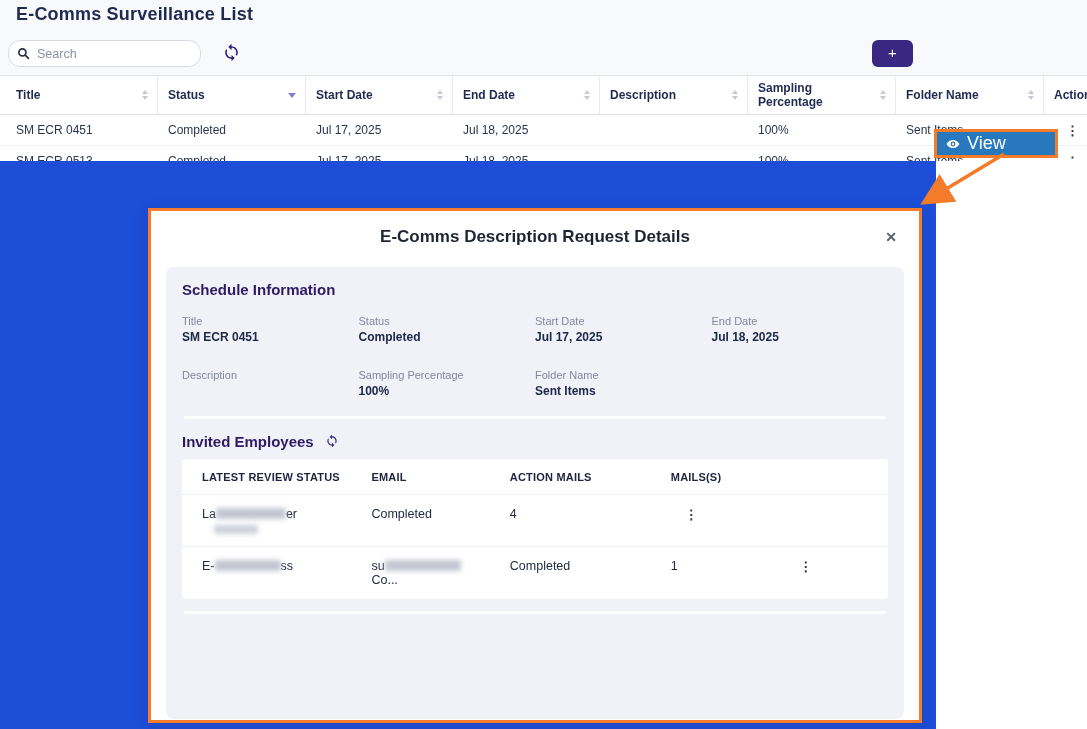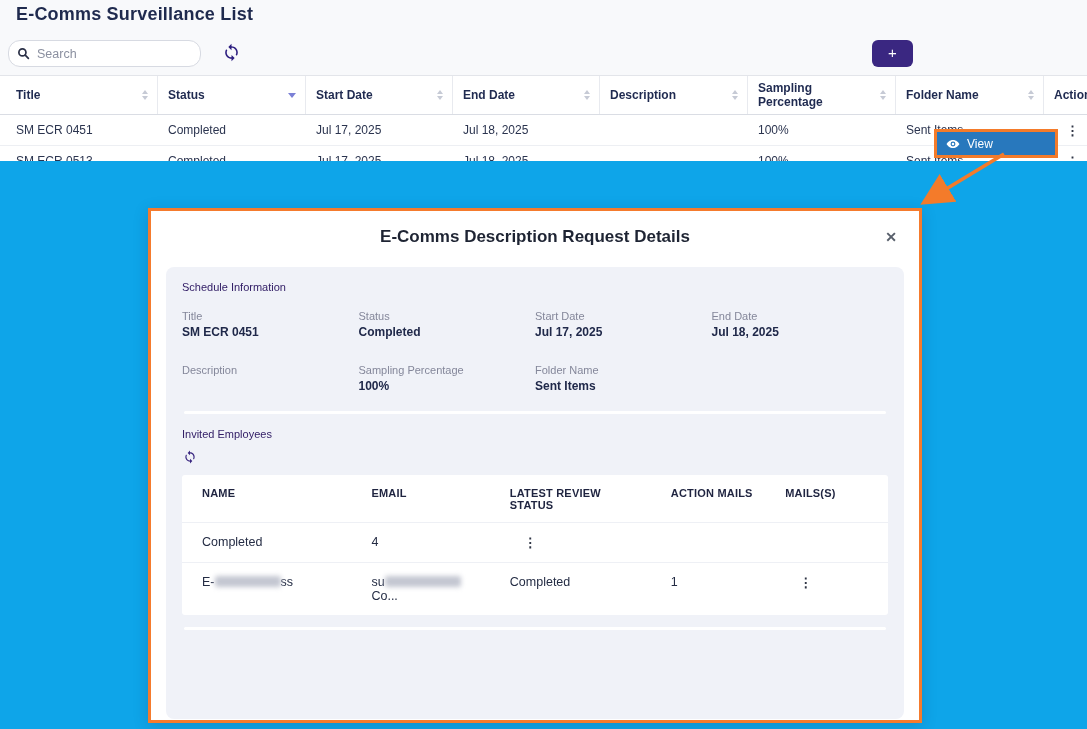--- a/index.html
+++ b/index.html
@@ -1,18 +1,18 @@
 <!DOCTYPE html>
 <html><head>
 <meta charset="utf-8">
 <style>
   * { margin:0; padding:0; box-sizing:border-box; }
   html,body { width:1087px; height:729px; background:#ffffff; overflow:hidden;
     font-family:"Liberation Sans", sans-serif; }
-  .stage { position:relative; width:1087px; height:729px; background:#0ea5e9; }
+  .stage { position:relative; width:936px; height:729px; background:#1d4ed8; }
 
   
   .top-band { position:absolute; left:0; top:0; width:1087px; height:75px; background:#f8f9fb; }
   .page-title { position:absolute; left:16px; top:4px; font-size:18px; font-weight:600; color:#1f2a4e; letter-spacing:.2px; }
   .search-box { position:absolute; left:8px; top:40px; width:193px; height:27px; background:#ffffff;
     border:1px solid #d7dae2; border-radius:12px; display:flex; align-items:center; padding:0 8px; gap:7px; }
   .search-box svg { flex:0 0 auto; }
   .search-box input { border:none; outline:none; width:100%; font-size:12.5px; color:#3a4158; background:transparent; font-family:inherit; }
   .search-box input::placeholder { color:#8b90a0; }
   .refresh-btn { position:absolute; left:219px; top:42px; width:24px; height:24px; border:none; background:transparent; cursor:pointer; padding:0; }
@@ -34,39 +34,39 @@
   .filter-caret { width:0; height:0; border-left:4.5px solid transparent; border-right:4.5px solid transparent;
     border-top:5.5px solid #7b80d6; margin-left:auto; margin-right:9px; }
   .trow { height:31px; border-bottom:1px solid #edeff3; }
   .td { display:flex; align-items:center; padding-left:10px; font-size:12px; color:#2b344f; }
   .td:first-child { padding-left:16px; }
   .kebab { font-size:13px; font-weight:bold; color:#2f3545; padding-left:12px; cursor:pointer; letter-spacing:0; }
 
   
   .view-callout { position:absolute; left:934px; top:129px; border:3px solid #f47b2a; background:#f47b2a; z-index:30; }
   .view-btn { width:118px; height:23px; background:#2878bd; display:flex; align-items:center; gap:7px; padding:0 9px; cursor:pointer; }
-  .view-btn span { color:#ffffff; font-size:12px; }
+  .view-btn span { color:#ffffff; font-size:18px; }
 
   
   .callout-arrow { position:absolute; left:912px; top:148px; z-index:31; pointer-events:none; }
 
   
   .modal { position:absolute; left:148px; top:208px; width:774px; height:515px; background:#ffffff;
     border:3px solid #f57b2d; box-shadow:0 3px 14px rgba(30,40,70,.18); z-index:20; }
   .modal-head { position:relative; height:52px; display:flex; align-items:center; justify-content:center; }
   .modal-title { font-size:17px; font-weight:bold; color:#1e2433; }
   .modal-close { position:absolute; right:22px; top:18px; font-size:14px; font-weight:bold; color:#585f6b;
     background:transparent; border:none; cursor:pointer; font-family:inherit; }
   .panel { position:absolute; left:15px; top:56px; width:738px; height:452px; background:#f0f2f8; border-radius:8px; padding:14px 16px; }
-  .section-h { font-size:11px; font-weight:normal; color:#2f1b64; }
+  .section-h { font-size:15px; font-weight:bold; color:#2f1b64; }
   .fields { margin-top:17px; display:grid; grid-template-columns:repeat(4,1fr); row-gap:24px; }
   .flabel { font-size:11px; color:#84879a; }
   .fvalue { margin-top:3px; font-size:12px; font-weight:bold; color:#20294a; min-height:15px; }
   .panel-divider { height:3px; background:#ffffff; border-radius:2px; margin:17px 2px 14px 2px; }
-  .emp-head { display:flex; gap:10px;flex-direction:column; }
+  .emp-head { display:flex; align-items:center; gap:10px; }
   .emp-refresh { width:16px; height:16px; border:none; background:transparent; padding:0; cursor:pointer; }
   .emp-card { margin-top:9px; background:#ffffff; border-radius:3px; }
   .emp-grid { display:grid; grid-template-columns:24% 19.6% 22.8% 16.2% 17.4%; }
   .eth { padding:12px 8px 11px 20px; font-size:11px; font-weight:bold; color:#1f2440; letter-spacing:.2px; }
   .emp-row { border-top:1px solid #eef0f5; }
   .etd { padding:12px 8px 12px 20px; font-size:12.5px; color:#242c44; display:block; }
   .blur-block { display:inline-block; height:11px; background:#c3c6d1; border-radius:2px;
     filter:blur(2.5px); vertical-align:-1px; }
   .blur-line2 { margin-top:4px; margin-left:12px; width:44px; height:9px; background:#ced1da; border-radius:2px; filter:blur(2.5px); }
   .emp-card .kebab { padding-left:14px; }
@@ -242,28 +242,31 @@
         <div class="section-h">Invited Employees</div>
         <button class="emp-refresh">
           <svg width="14" height="14" viewBox="0 0 24 24" fill="#3a2781">
             <path d="M12 4V1L8 5l4 4V6c3.31 0 6 2.69 6 6 0 1.01-.25 1.97-.7 2.8l1.46 1.46C19.54 15.03 20 13.57 20 12c0-4.42-3.58-8-8-8zm0 14c-3.31 0-6-2.69-6-6 0-1.01.25-1.97.7-2.8L5.24 7.74C4.46 8.97 4 10.43 4 12c0 4.42 3.58 8 8 8v3l4-4-4-4v3z"></path>
           </svg>
         </button>
       </div>
 
       <div class="emp-card">
         <div class="emp-grid">
-          <div class="eth">NAME</div>
+          <div class="eth">LATEST REVIEW STATUS</div>
           <div class="eth">EMAIL</div>
-          <div class="eth">LATEST REVIEW STATUS</div>
           <div class="eth">ACTION MAILS</div>
           <div class="eth">MAILS(S)</div>
         </div>
 
         <div class="emp-grid emp-row">
+          <div class="etd">
+            <span>La</span><span class="blur-block" style="width:70px;"></span><span>er</span>
+            <div class="blur-line2"></div>
+          </div>
           <div class="etd">Completed</div>
           <div class="etd">4</div>
           <div class="etd"><span class="kebab">⋮</span></div>
         </div>
 
         <div class="emp-grid emp-row">
           <div class="etd">
             <span>E-</span><span class="blur-block" style="width:66px;"></span><span>ss</span>
           </div>
           <div class="etd">

